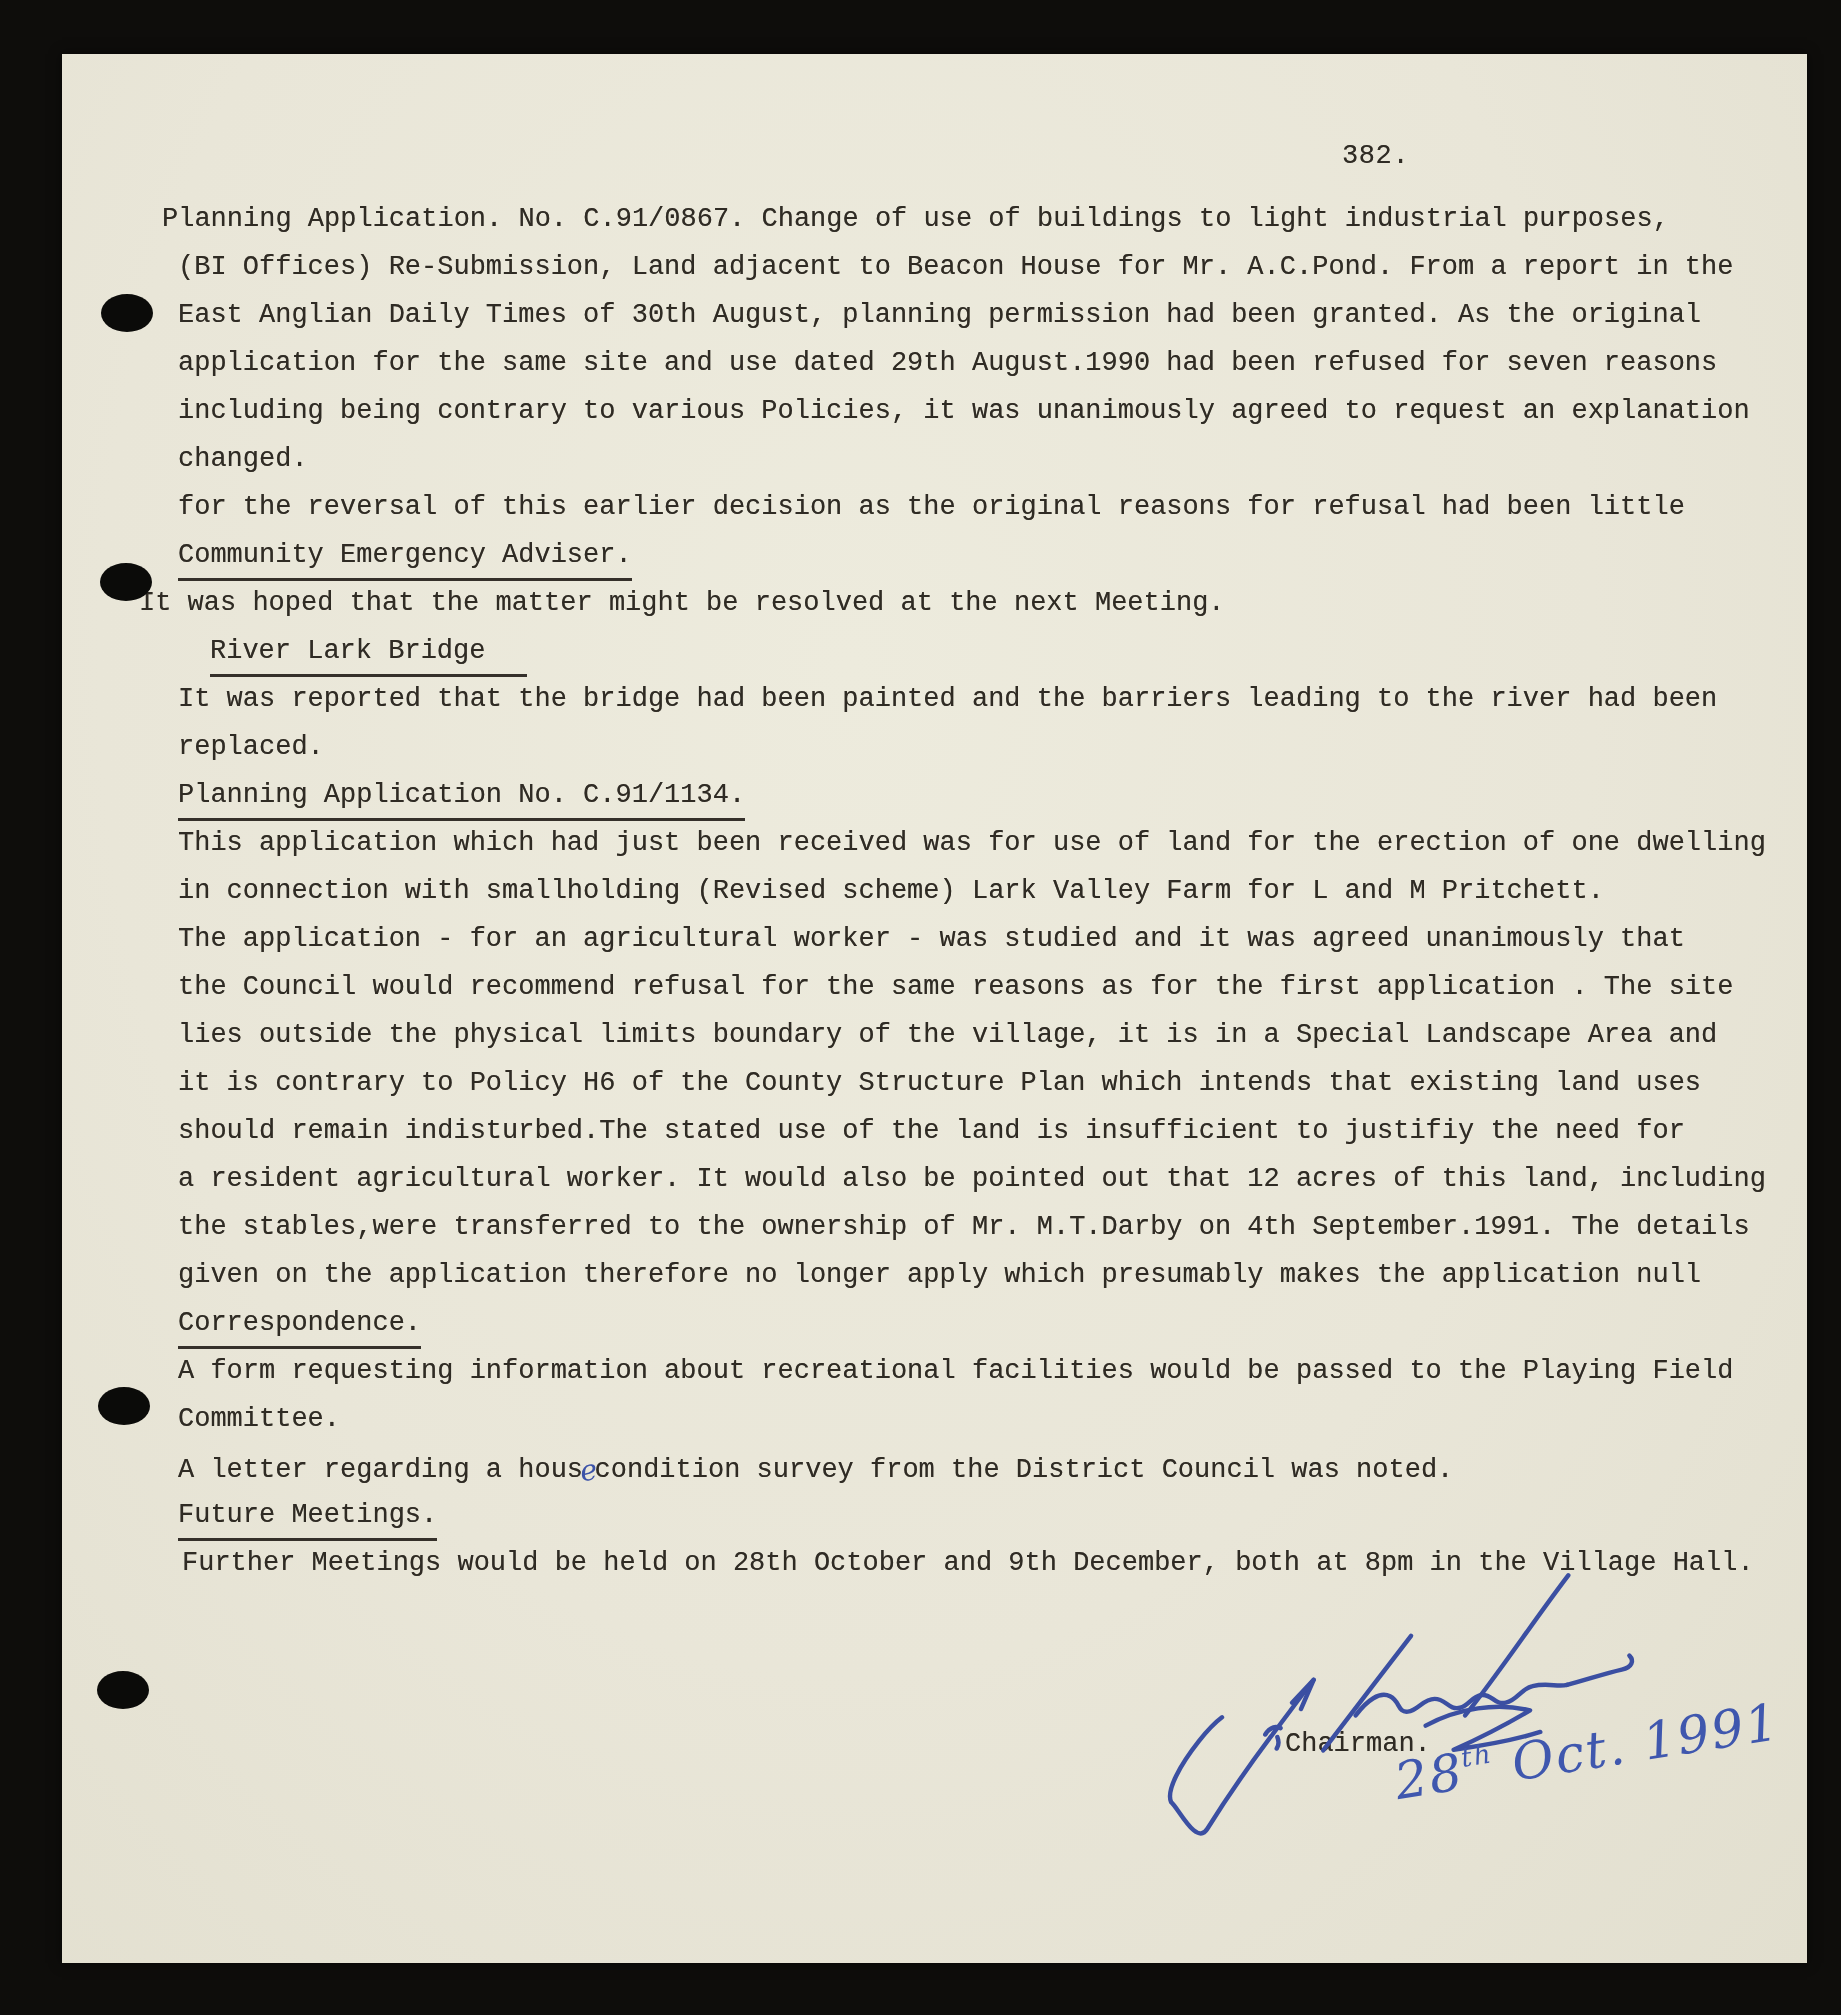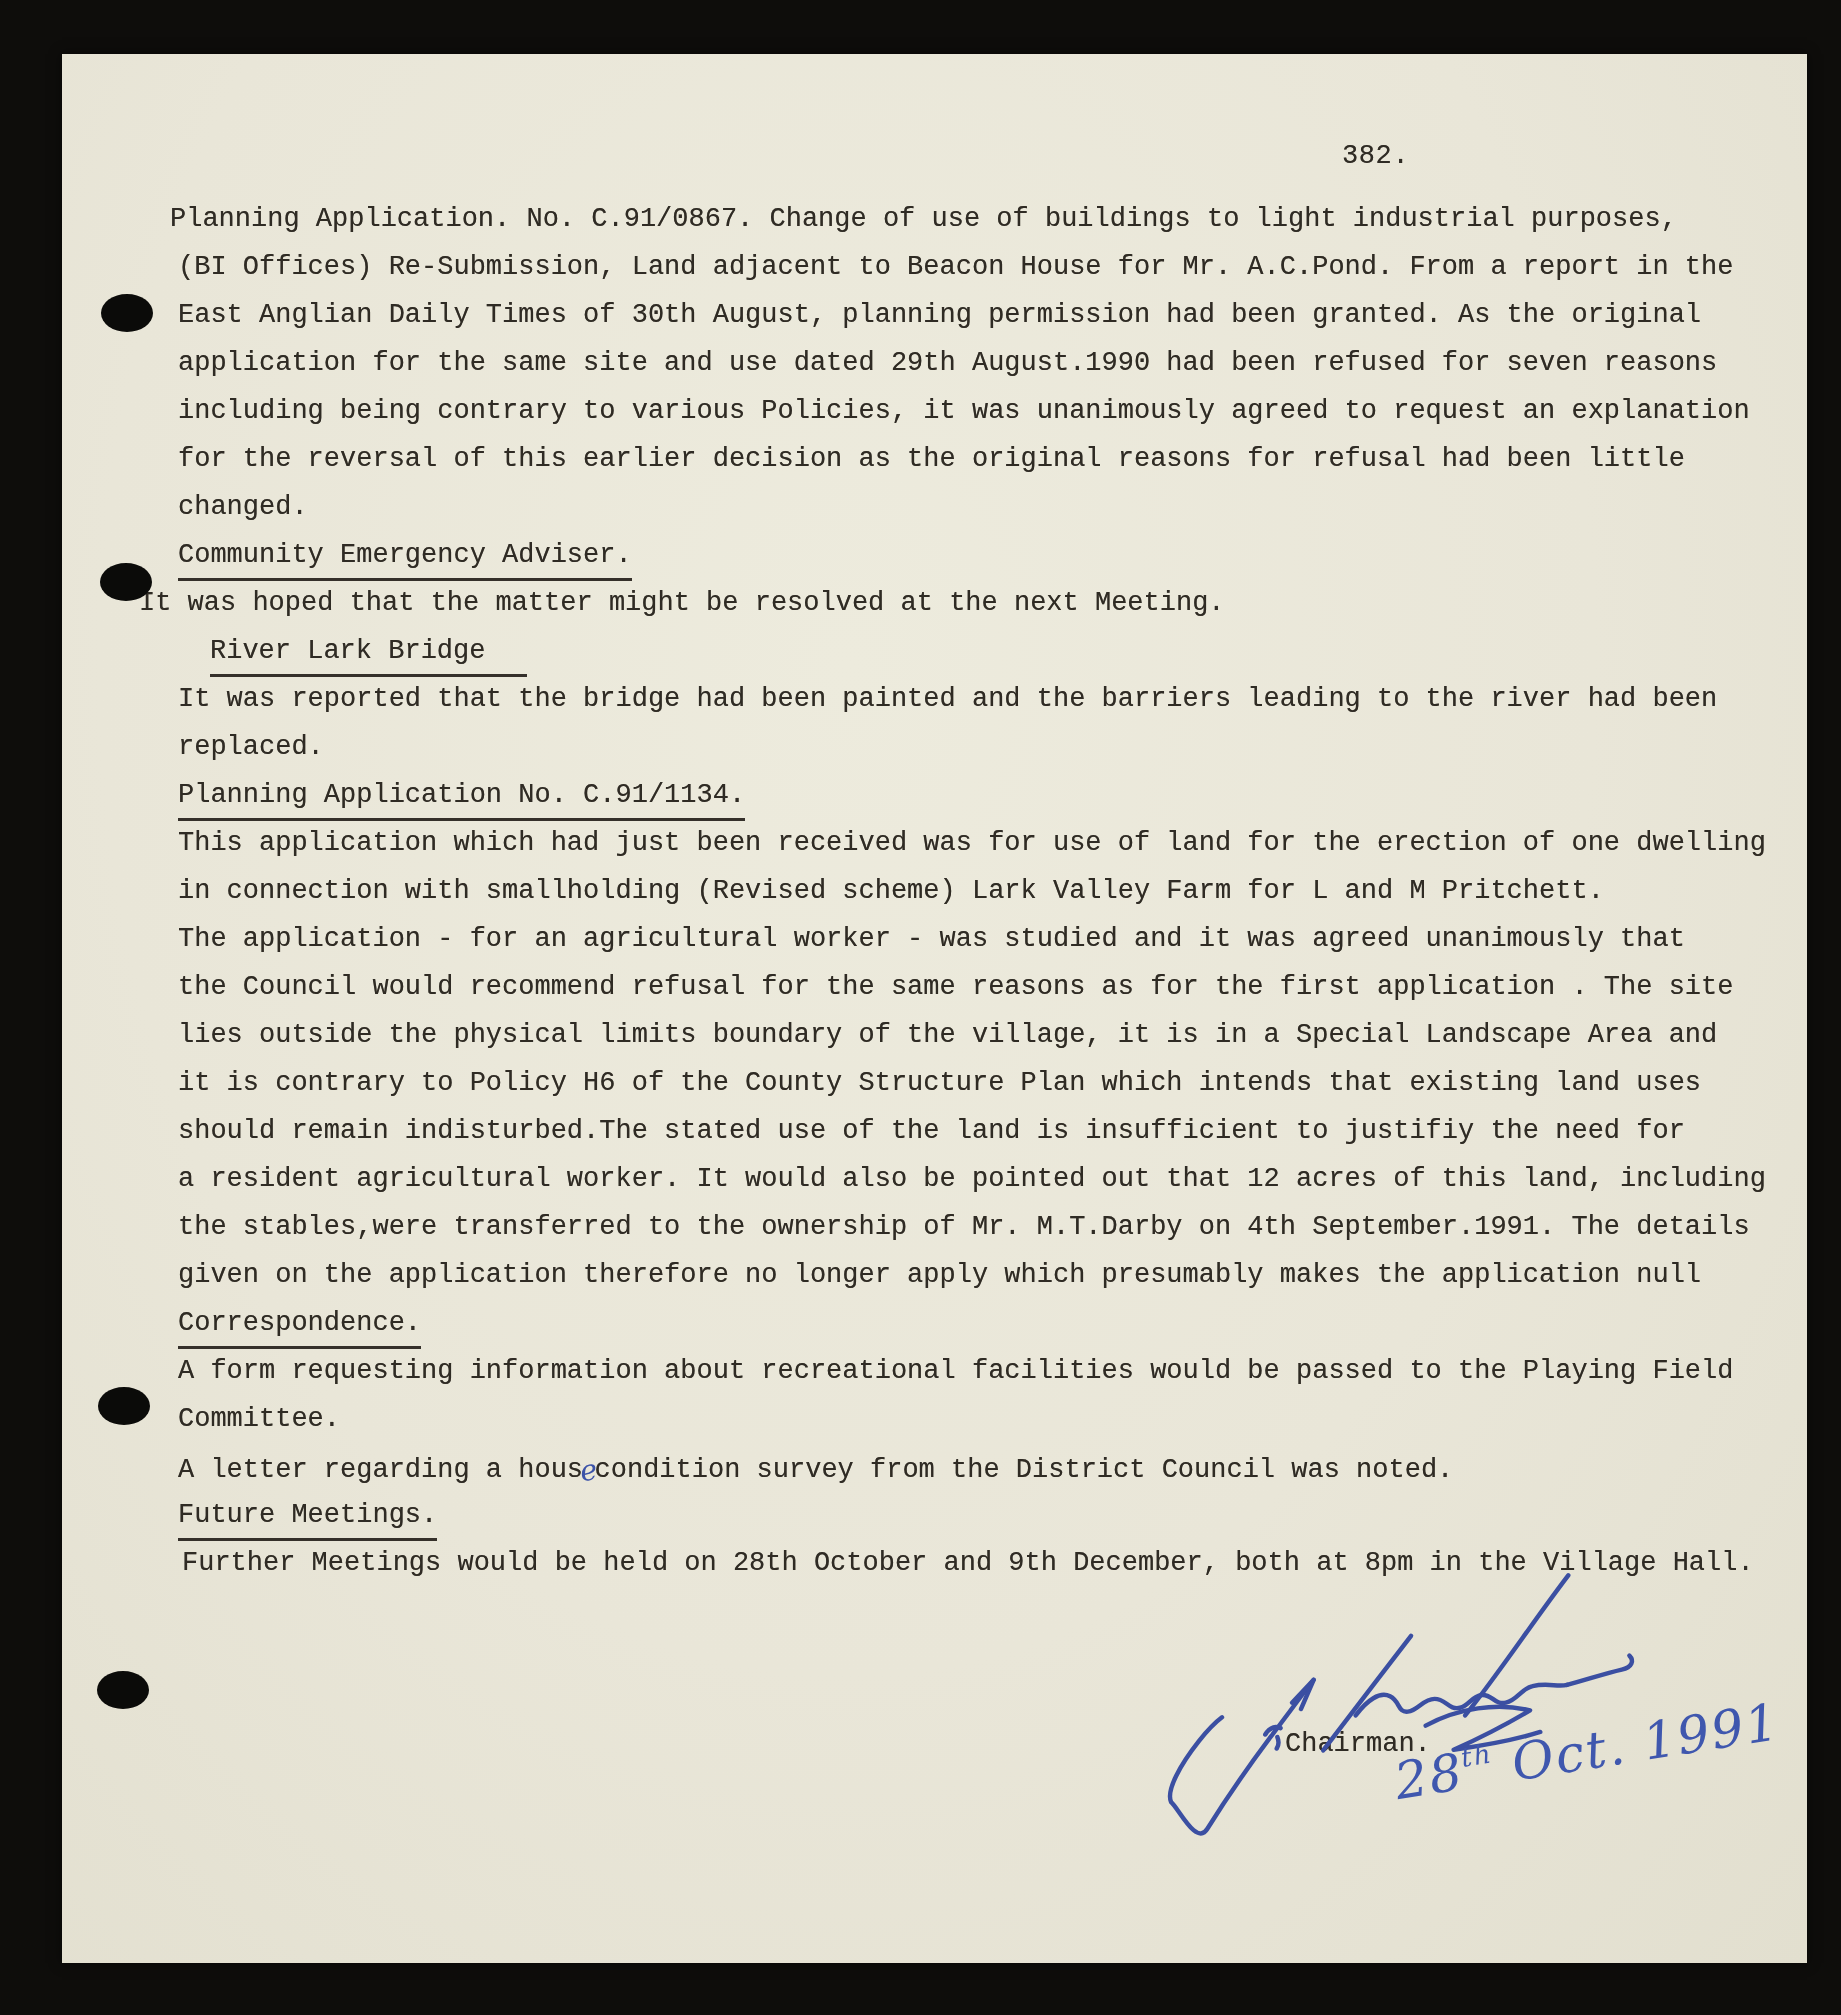--- a/index.html
+++ b/index.html
@@ -36,21 +36,21 @@
     font-size: 27px;
     color: #2f2b24;
     text-shadow: 0 0 0.6px rgba(45,40,32,.55);
   }
   .l {
     height: 48px;
     line-height: 48px;
     white-space: pre;
     margin-left: 48px;
   }
-  .i1 { margin-left: 40px; }
+  .i1 { margin-left: 32px; }
   .i2 { margin-left: 9px; }
   .i3 { margin-left: 48px; }
   .i4 { margin-left: 52px; }
   .u {
     display: inline-block;
     line-height: 37px;
     border-bottom: 3.8px solid #35302a;
     padding-bottom: 4px;
   }
   .u.ext { padding-right: 42px; margin-left: 32px; }
@@ -120,22 +120,22 @@
   <div class="paper">
 
     <div class="pageno">382.</div>
 
     <div class="text-col">
       <div class="l i1">Planning Application. No. C.91/0867. Change of use of buildings to light industrial purposes,</div>
       <div class="l">(BI Offices) Re-Submission, Land adjacent to Beacon House for Mr. A.C.Pond. From a report in the</div>
       <div class="l">East Anglian Daily Times of 30th August, planning permission had been granted. As the original</div>
       <div class="l">application for the same site and use dated 29th August.1990 had been refused for seven reasons</div>
       <div class="l">including being contrary to various Policies, it was unanimously agreed to request an explanation</div>
+      <div class="l">changed.</div>
       <div class="l">for the reversal of this earlier decision as the original reasons for refusal had been little</div>
-      <div class="l">changed.</div>
       <div class="l"><span class="u">Community Emergency Adviser.</span></div>
       <div class="l i2">It was hoped that the matter might be resolved at the next Meeting.</div>
       <div class="l i3"><span class="u ext">River Lark Bridge</span></div>
       <div class="l i3">It was reported that the bridge had been painted and the barriers leading to the river had been</div>
       <div class="l i3">replaced.</div>
       <div class="l i3"><span class="u">Planning Application No. C.91/1134.</span></div>
       <div class="l i3">This application which had just been received was for use of land for the erection of one dwelling</div>
       <div class="l i3">in connection with smallholding (Revised scheme) Lark Valley Farm for L and M Pritchett.</div>
       <div class="l i3">The application - for an agricultural worker - was studied and it was agreed unanimously that</div>
       <div class="l i3">the Council would recommend refusal for the same reasons as for the first application . The site</div>

